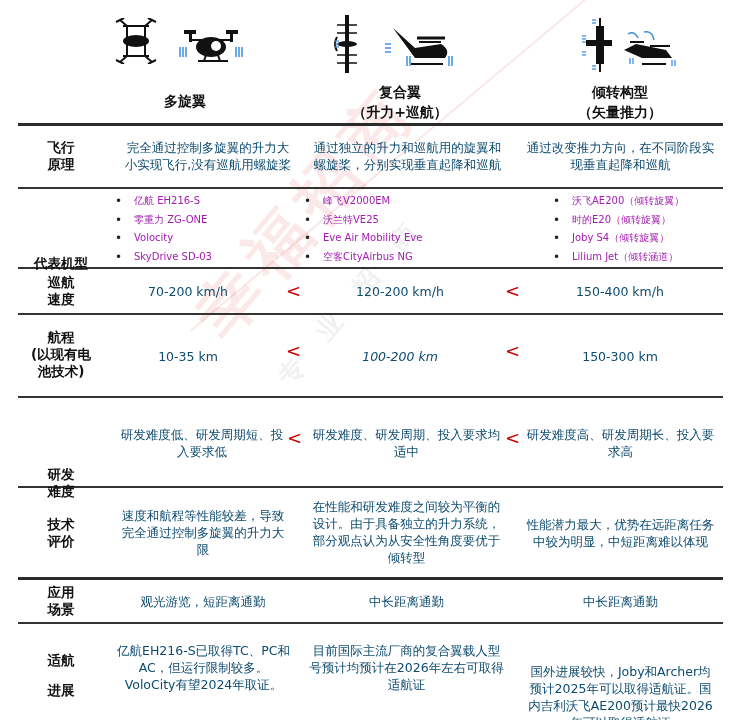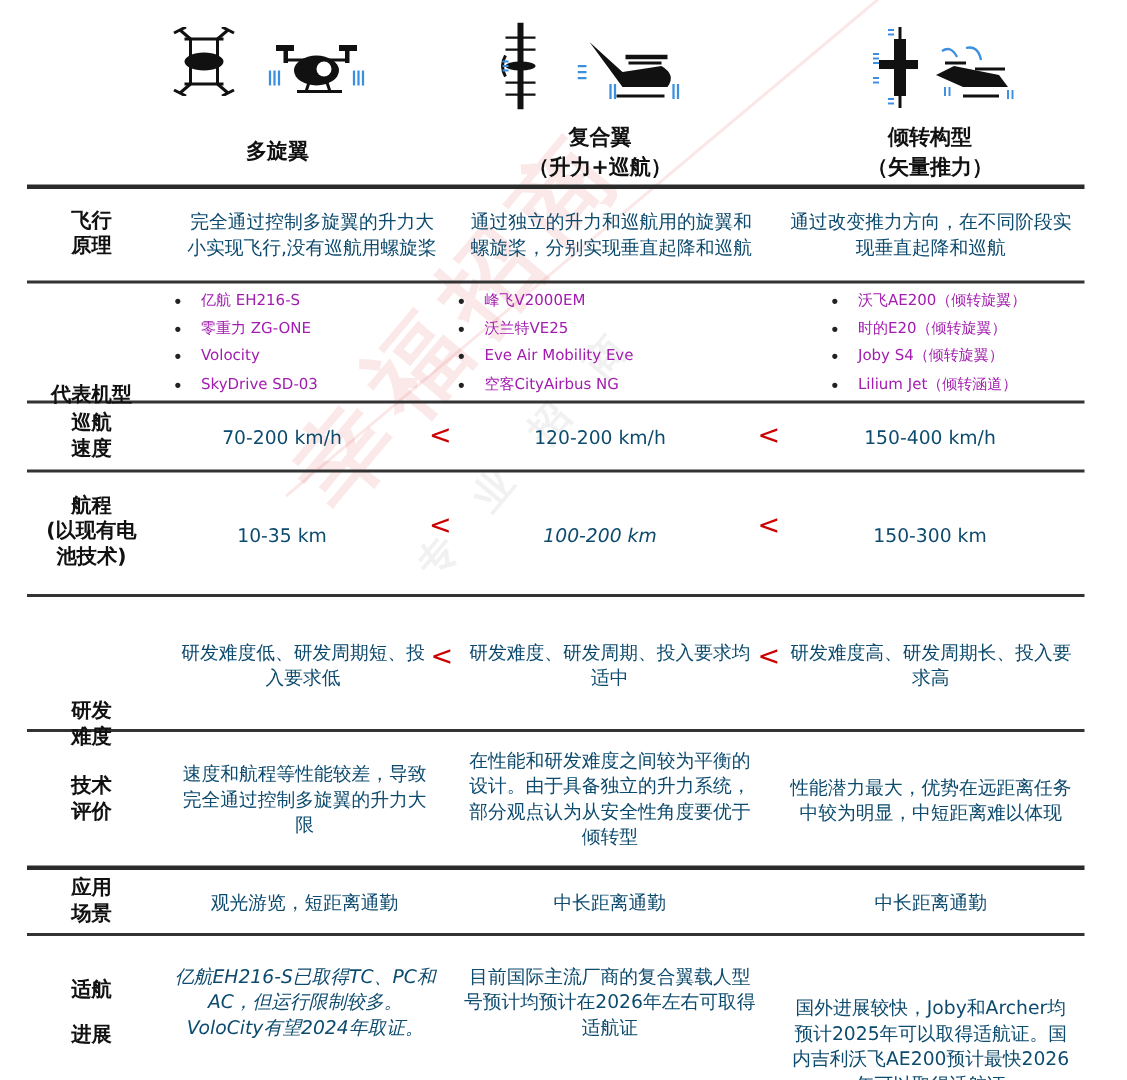--- a/index.html
+++ b/index.html
@@ -274,21 +274,21 @@
   <div>中长距离通勤</div>
 </div>
 <div class="cell" style="left:518px;width:205px;top:593px;">
   <div>中长距离通勤</div>
 </div>
 
 <div class="rowlabel" style="top:645px;left:20px;width:82px;line-height:30px;">
   <div>适航</div>
   <div>进展</div>
 </div>
-<div class="cell" style="left:106px;width:195px;top:642px;font-style:italic;">
+<div class="cell" style="left:106px;width:195px;top:642px;">
   <div>亿航EH216-S已取得TC、PC和</div>
   <div>AC，但运行限制较多。</div>
   <div>VoloCity有望2024年取证。</div>
 </div>
 <div class="cell" style="left:304px;width:205px;top:642px;">
   <div>目前国际主流厂商的复合翼载人型</div>
   <div>号预计均预计在2026年左右可取得</div>
   <div>适航证</div>
 </div>
 <div class="cell" style="left:518px;width:205px;top:631px;margin-top:32px;">

